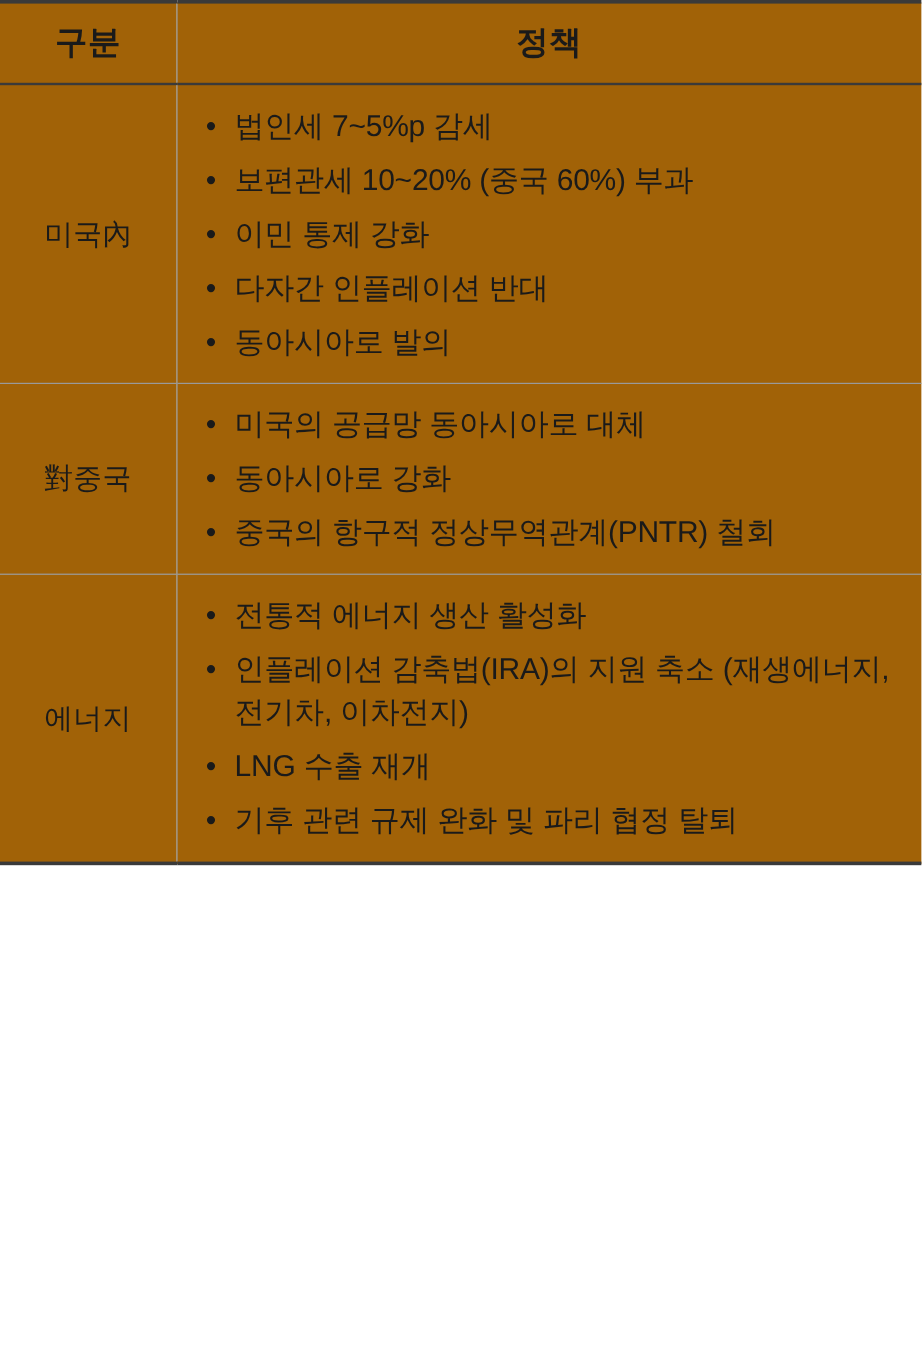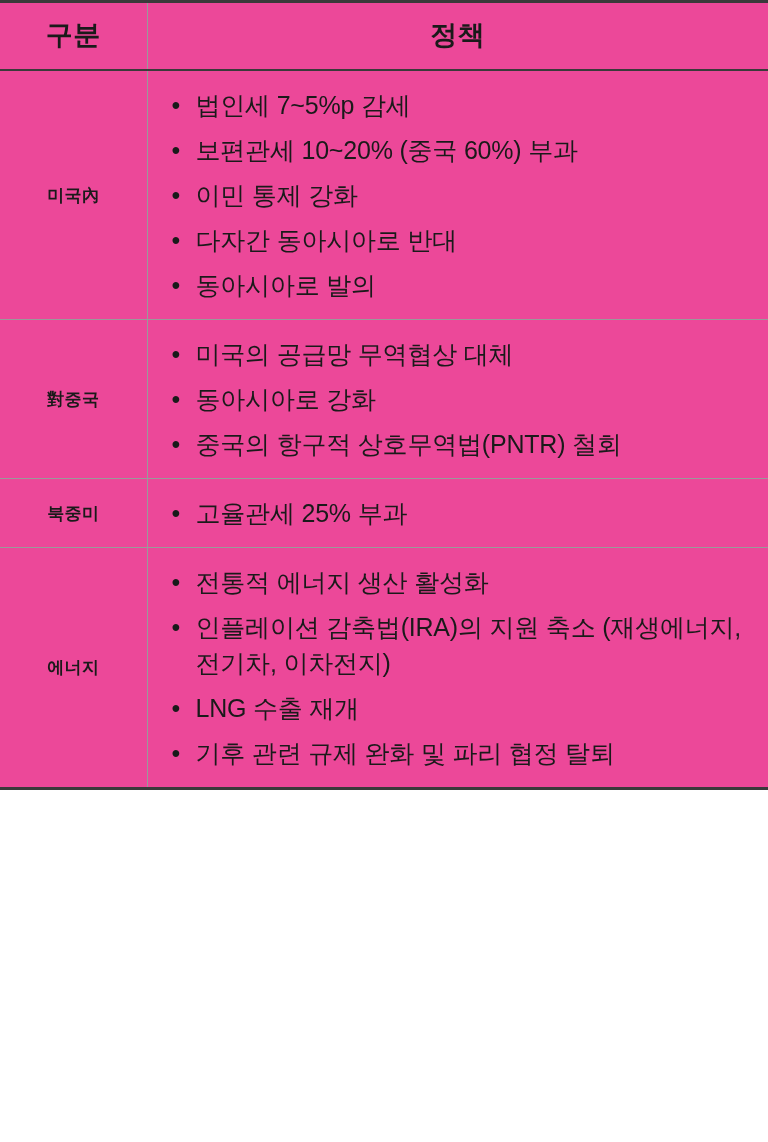--- a/index.html
+++ b/index.html
@@ -19,21 +19,21 @@
     border-collapse: collapse;
     table-layout: fixed;
   }
   .policy-table col.col-category { width: 147px; }
   .policy-table col.col-policy { width: 621px; }
 
   .policy-table th,
   .policy-table td {
     border: 0;
     vertical-align: middle;
-    background: #ec4899;
+    background: #a16207;
   }
 
   
   .head-row th {
     padding: 14px 0 16px 0;
     font-size: 27px;
     font-weight: 700;
     text-align: center;
     border-top: 3px solid #3a3a3a;
     border-bottom: 2px solid #3a3a3a;
@@ -45,22 +45,22 @@
 
   
   .body-row > td {
     border-bottom: 1.5px solid #9a9a9a;
   }
   .body-row:last-child > td {
     border-bottom: 3px solid #3a3a3a;
   }
   td.cat-cell {
     text-align: center;
-    font-size: 17px;
-    font-weight: 700;
+    font-size: 24px;
+    font-weight: 400;
     border-right: 1.5px solid #9a9a9a;
     padding: 0 5px;
     letter-spacing: 0.3px;
   }
   td.policy-cell {
     padding: 16px 12px 16px 22px;
   }
   ul.policy-list {
     list-style: none;
     margin: 0;
@@ -102,45 +102,37 @@
   </thead>
   <tbody>
 
     <tr class="body-row">
       <td class="cat-cell">미국內</td>
       <td class="policy-cell">
         <ul class="policy-list">
           <li><span class="bullet">•</span><span>법인세 7~5%p 감세</span></li>
           <li><span class="bullet">•</span><span>보편관세 10~20% (중국 60%) 부과</span></li>
           <li><span class="bullet">•</span><span>이민 통제 강화</span></li>
-          <li><span class="bullet">•</span><span>다자간 동아시아로 반대</span></li>
+          <li><span class="bullet">•</span><span>다자간 인플레이션 반대</span></li>
           <li><span class="bullet">•</span><span>동아시아로 발의</span></li>
         </ul>
       </td>
     </tr>
 
     <tr class="body-row">
       <td class="cat-cell">對중국</td>
       <td class="policy-cell">
         <ul class="policy-list">
-          <li><span class="bullet">•</span><span>미국의 공급망 무역협상 대체</span></li>
+          <li><span class="bullet">•</span><span>미국의 공급망 동아시아로 대체</span></li>
           <li><span class="bullet">•</span><span>동아시아로 강화</span></li>
-          <li><span class="bullet">•</span><span>중국의 항구적 상호무역법(PNTR) 철회</span></li>
+          <li><span class="bullet">•</span><span>중국의 항구적 정상무역관계(PNTR) 철회</span></li>
         </ul>
       </td>
     </tr>
 
-    <tr class="body-row">
-      <td class="cat-cell">북중미</td>
-      <td class="policy-cell">
-        <ul class="policy-list">
-          <li><span class="bullet">•</span><span>고율관세 25% 부과</span></li>
-        </ul>
-      </td>
-    </tr>
 
     <tr class="body-row">
       <td class="cat-cell">에너지</td>
       <td class="policy-cell">
         <ul class="policy-list">
           <li><span class="bullet">•</span><span>전통적 에너지 생산 활성화</span></li>
           <li><span class="bullet">•</span><span>인플레이션 감축법(IRA)의 지원 축소 (재생에너지, 전기차, 이차전지)</span></li>
           <li><span class="bullet">•</span><span>LNG 수출 재개</span></li>
           <li><span class="bullet">•</span><span>기후 관련 규제 완화 및 파리 협정 탈퇴</span></li>
         </ul>

